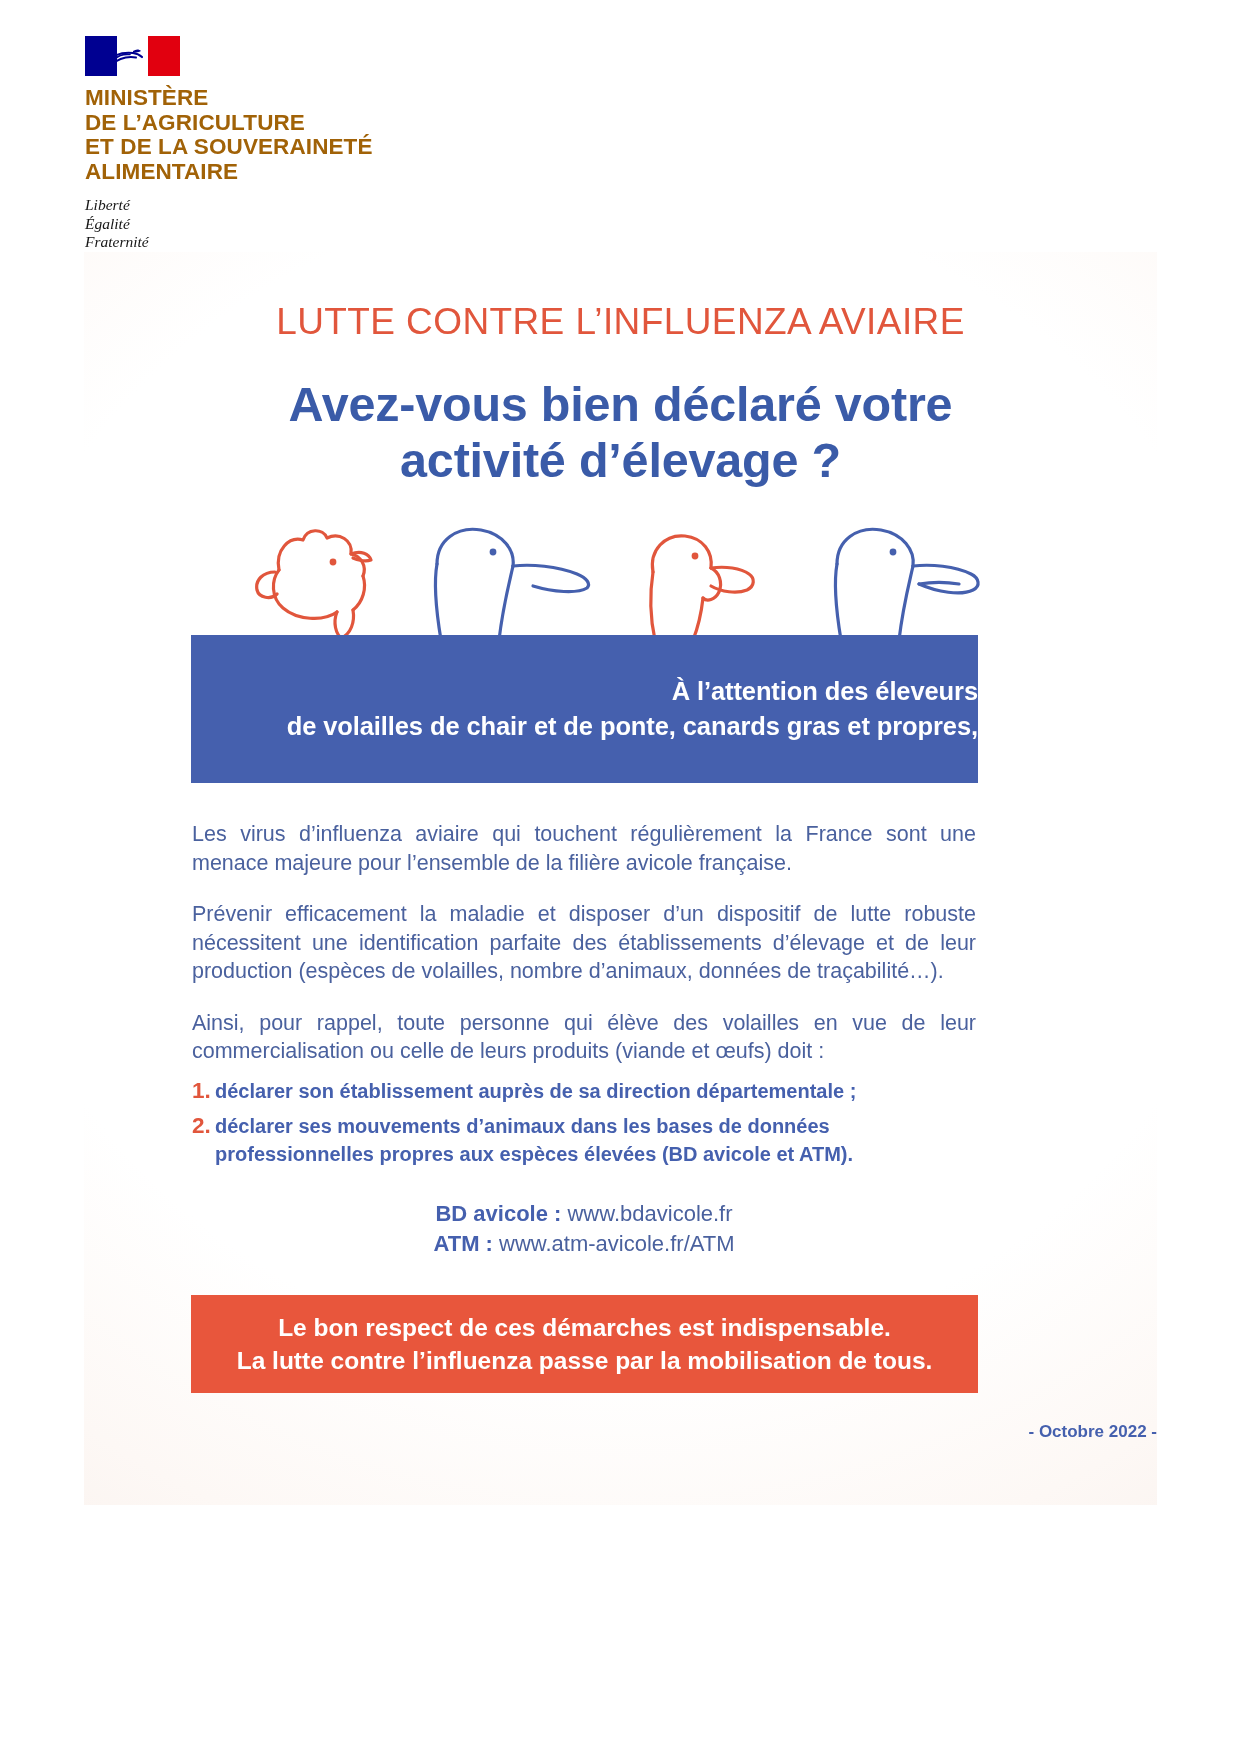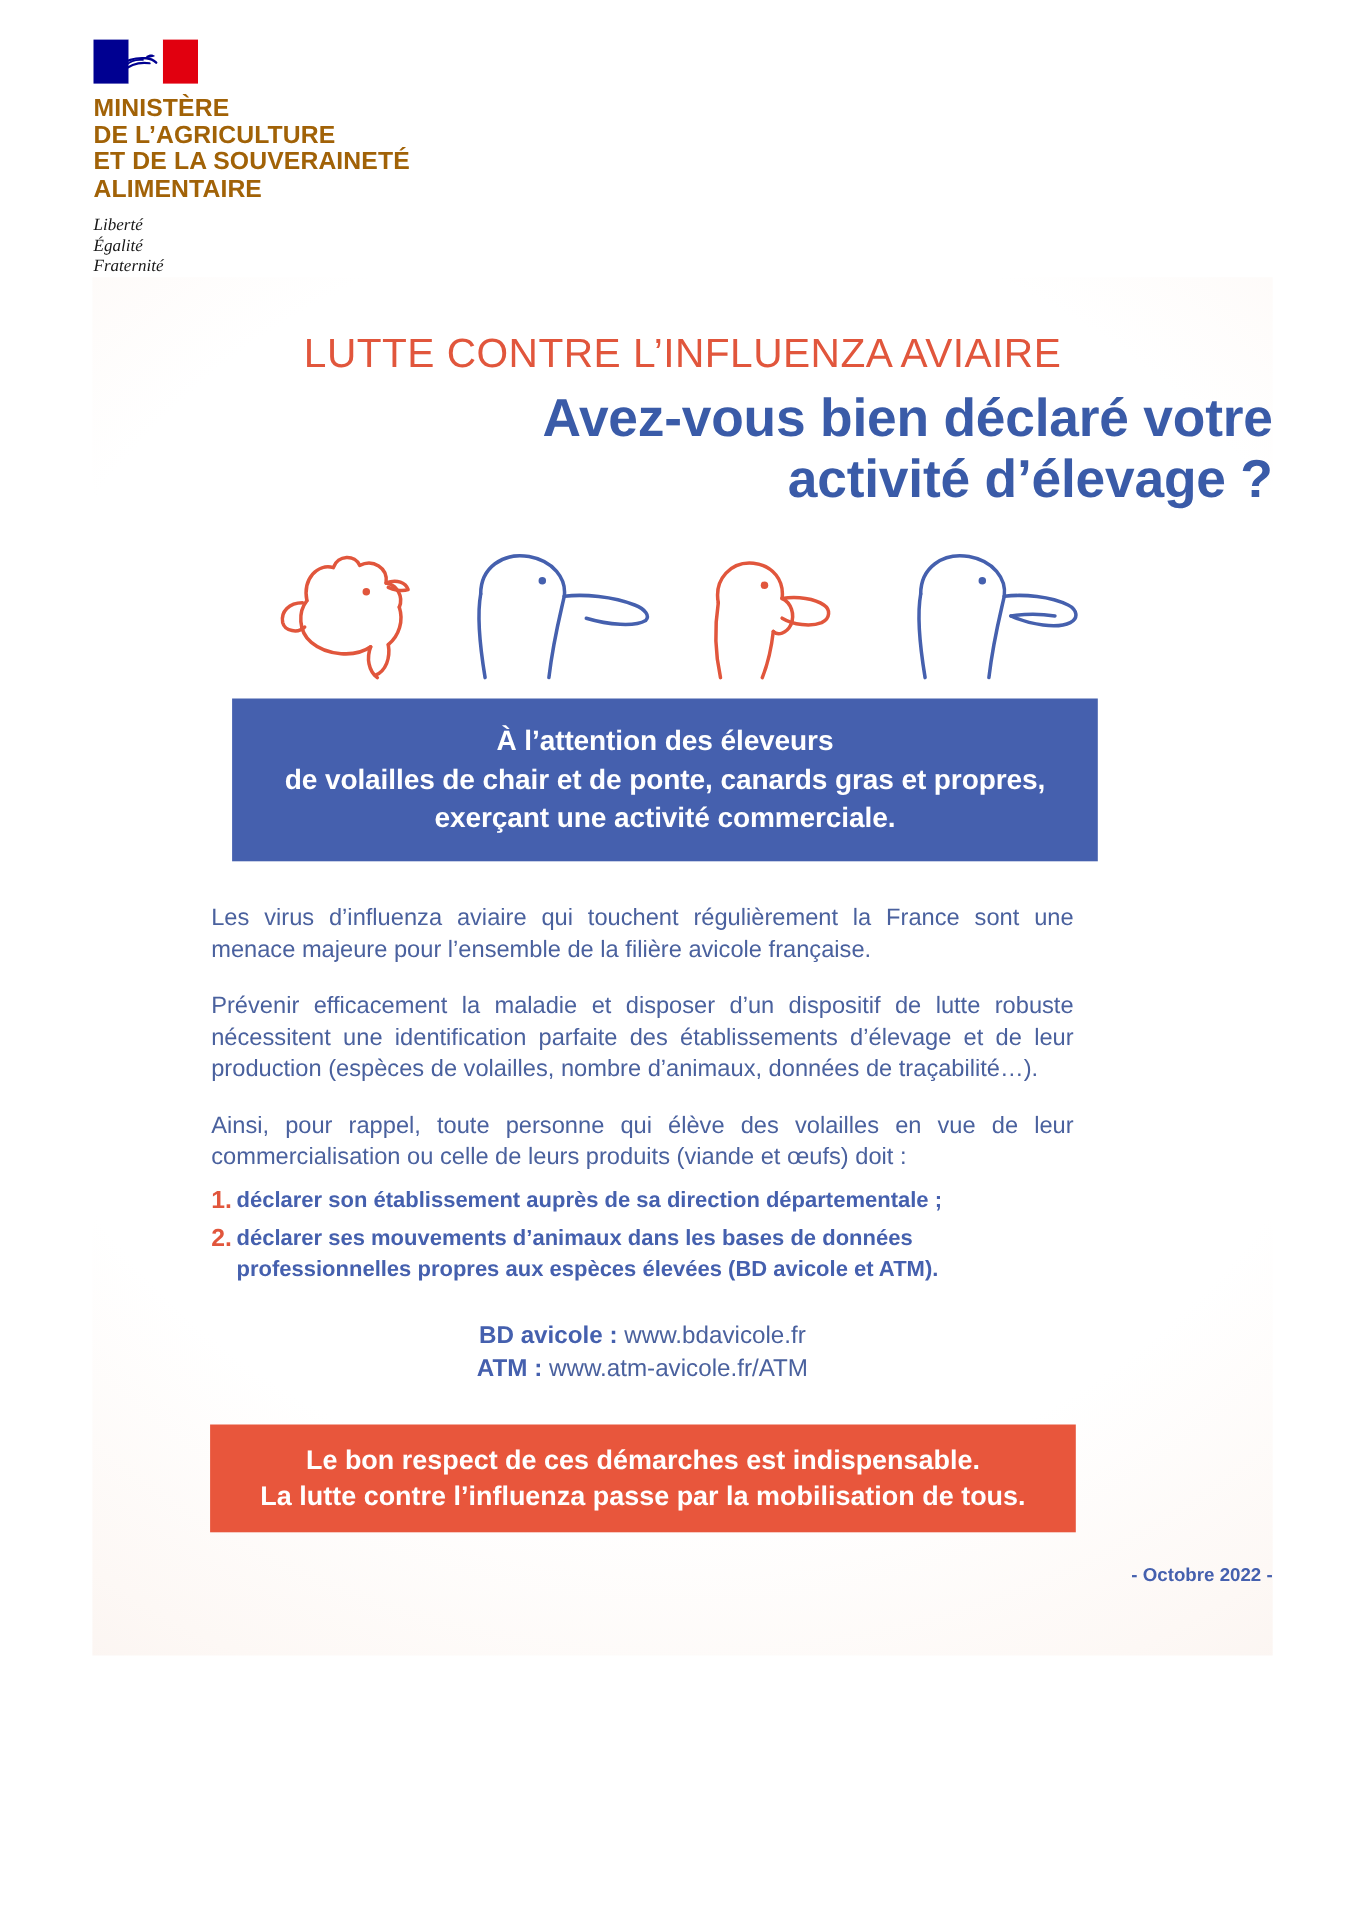--- a/index.html
+++ b/index.html
@@ -36,33 +36,33 @@
     background:
       radial-gradient(115% 90% at 50% 42%, #ffffff 0%, #ffffff 52%, #fdf8f5 72%, #f6ece7 100%);
   }
 
   .kicker{
     text-align:center; color:#E1563C;
     font-size:37px; line-height:44px; letter-spacing:.4px;
     margin-top:48px;
   }
   .headline{
-    text-align:right; color:#3A5BA8; font-weight:bold;
+    text-align:center; color:#3A5BA8; font-weight:bold;
     font-size:48.5px; line-height:56px; letter-spacing:-.2px;
-    margin-top:8px;
+    margin-top:32px;
   }
 
   
   .birds{ margin-top:18px; display:flex; justify-content:center; }
 
   
   .band-blue{
     position:absolute; left:107px; top:383px; width:787px; height:148px;
     background:#4560AE;
-    display:flex; flex-direction:column; align-items:center; justify-content:center;margin-left:20px;
+    display:flex; flex-direction:column; align-items:flex-end; justify-content:center;
   }
   .band-blue p{
     color:#ffffff; font-weight:bold; text-align:center;
     font-size:25.5px; line-height:35px; letter-spacing:-.1px;
   }
 
   
   .body{
     position:absolute; left:108px; top:568px; width:784px;
     color:#4A619E;
@@ -189,21 +189,20 @@
             <path d="M672 60 C668 78, 662 100, 658 134"></path>
             <circle cx="652" cy="46" r="3.4" fill="#4560AE" stroke="none"></circle>
           </g>
         </g>
       </svg>
     </div>
 
     <div class="band-blue">
       <p>À l’attention des éleveurs</p>
       <p>de volailles de chair et de ponte, canards gras et propres,</p>
-      <p>exerçant une activité commerciale.</p>
     </div>
 
     <div class="body">
       <p>Les virus d’influenza aviaire qui touchent régulièrement la France sont une menace majeure pour l’ensemble de la filière avicole française.</p>
       <p>Prévenir efficacement la maladie et disposer d’un dispositif de lutte robuste nécessitent une identification parfaite des établissements d’élevage et de leur production (espèces de volailles, nombre d’animaux, données de traçabilité…).</p>
       <p class="last">Ainsi, pour rappel, toute personne qui élève des volailles en vue de leur commercialisation ou celle de leurs produits (viande et œufs) doit :</p>
 
       <div class="olist">
         <div class="oitem">
           <span class="onum">1.</span>

